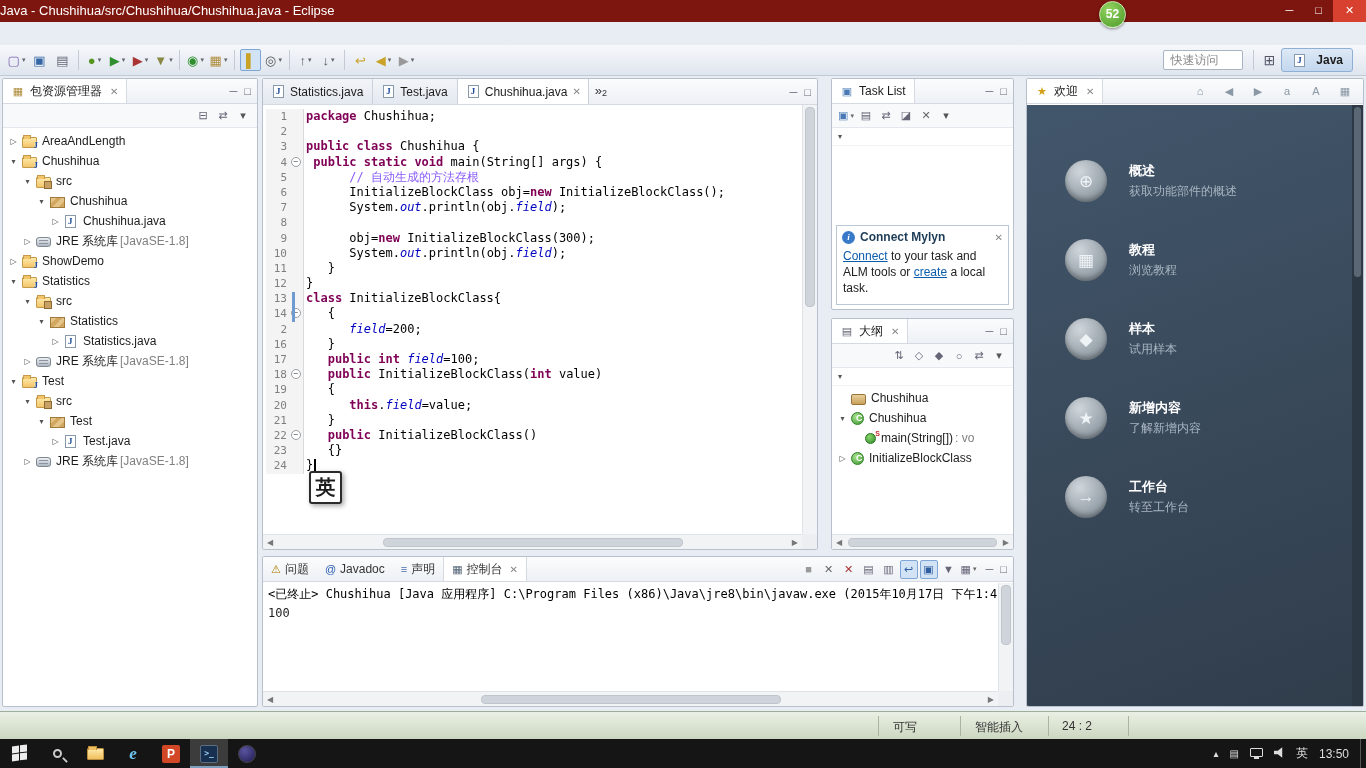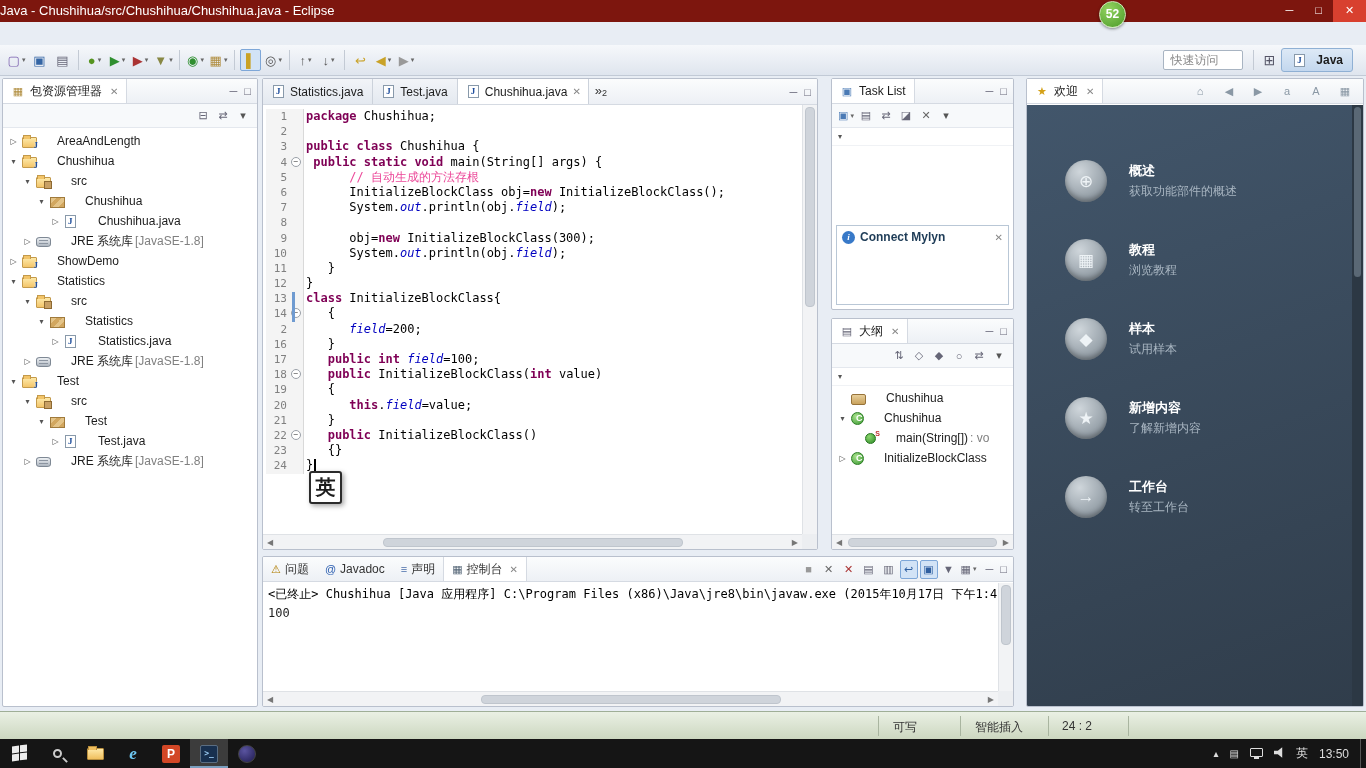--- a/index.html
+++ b/index.html
@@ -34,21 +34,21 @@
 .vico{font-size:11px;width:14px;text-align:center;flex:none}
 .vico.gold{color:#b08d3e}.vico.blue{color:#4a7ab5}.vico.gray{color:#667}.vico.star{color:#d4a017}
 .vclose{color:#888;font-size:10px;margin-left:3px}
 .phead-actions{margin-left:auto;display:flex;align-items:center;gap:7px;color:#667;font-size:11px;padding-right:6px}
 .pbtn{color:#667;font-size:11px}
 .ptoolrow{height:24px;border-bottom:1px solid #e4e8ee;display:flex;align-items:center;justify-content:flex-end;padding:0 4px;background:#f7f9fb}
 
 
 .trow{height:20px;display:flex;align-items:center;font-size:12px;white-space:nowrap}
 .tarrow{width:13px;font-size:8px;color:#555;text-align:center;flex:none}
-.tlabel{margin-left:16px}
+.tlabel{margin-left:1px}
 .tsuffix{color:#808080;margin-left:2px}
 .tico{width:15px;height:14px;display:inline-block;position:relative;margin:0 4px 0 2px;flex:none}
 .ico-project,.ico-src{background:linear-gradient(#fde9a9,#f3c56a);border:1px solid #c49a4a;border-radius:1px;height:11px;margin-top:2px}
 .ico-project::before,.ico-src::before{content:"";position:absolute;top:-3px;left:0;width:6px;height:3px;background:#f3c56a;border:1px solid #c49a4a;border-bottom:none}
 .ico-project::after{content:"J";position:absolute;right:-2px;bottom:-3px;font:bold 9px "Liberation Serif",serif;color:#1f4e9c;text-shadow:0 0 2px #fff}
 .ico-src::after{content:"";position:absolute;right:-2px;bottom:-2px;width:6px;height:6px;background:#c8a064;border:1px solid #8d6a33}
 .ico-package{background:linear-gradient(135deg,#e4c488 25%,#d2a75f 25% 50%,#e4c488 50% 75%,#d2a75f 75%);border:1px solid #a07a3b;height:11px;margin-top:2px}
 .ico-packdecl{background:linear-gradient(#e8cf9b,#c9a25c);border:1px solid #97733a;border-radius:2px;height:11px;margin-top:2px}
 .ico-jfile{background:#fff;border:1px solid #8899aa;width:11px!important;height:13px;margin:0 6px 0 3px}
 .ico-jfile::after{content:"J";position:absolute;left:2px;top:0;font:bold 9px "Liberation Serif",serif;color:#1f4e9c}
@@ -67,21 +67,21 @@
 .etab-ovf{display:flex;align-items:flex-start;padding:4px 6px 0 6px;color:#333;font-size:13px}
 .etab-ovf .cnt{font-size:9px;margin-top:5px}
 .editor-body{position:absolute;top:26px;left:0;right:15px;bottom:15px;background:#fff;overflow:hidden}
 .code-wrap{position:absolute;inset:0;padding-top:4px}
 .cl{display:flex;height:15.2px;line-height:15.2px;font-family:"DejaVu Sans Mono",monospace;font-size:12px;white-space:pre}
 .cl-margin{width:3px;background:#fff;flex:none}
 .cl-num{width:24px;text-align:right;color:#808080;background:#f4f4f4;font-size:11px;padding-right:3px;flex:none}
 .cl-fold{width:14px;background:#f4f4f4;border-right:1px solid #d9d9d9;position:relative;flex:none}
 .fold-dot{position:absolute;left:1px;top:2px;width:10px;height:10px;border:1px solid #9aa0a8;border-radius:50%;background:#fff;color:#555;font-size:8px;line-height:8px;text-align:center}
 .cl-code{padding-left:2px}
-.tk-p{color:#000}.tk-k{color:#7f0055;font-weight:bold}.tk-c{color:#ec4899}.tk-f{color:#0000c0;font-style:italic}
+.tk-p{color:#000}.tk-k{color:#7f0055;font-weight:bold}.tk-c{color:#8b5cf6}.tk-f{color:#0000c0;font-style:italic}
 .caret{display:inline-block;width:1.5px;height:13px;background:#000;vertical-align:middle;margin-left:1px}
 .range-bar{position:absolute;left:29px;top:187px;width:3px;height:30px;background:#6f9bd1}
 .vscroll{position:absolute;top:26px;right:0;width:15px;bottom:15px;background:#f2f3f5;border-left:1px solid #dfe2e6}
 .vthumb{position:absolute;left:2px;right:2px;background:#cfd4db;border:1px solid #bfc5cd;border-radius:4px}
 .hscroll{position:absolute;left:0;right:15px;bottom:0;height:15px;background:#f2f3f5;border-top:1px solid #dfe2e6;display:flex;align-items:center;justify-content:space-between;color:#777;font-size:8px;padding:0 4px}
 .hthumb{height:9px;background:#cfd4db;border:1px solid #bfc5cd;border-radius:4px;flex:1;margin:0 6px;max-width:300px}
 .corner{position:absolute;right:0;bottom:0;width:15px;height:15px;background:#eceef1}
 .jpopup{position:absolute;left:116px;top:276px;width:407px;height:88px;background:#fefee8;border:1px solid #a0a080;box-shadow:3px 3px 7px rgba(0,0,0,.35);z-index:20;display:flex;flex-direction:column}
 .jpopup-title{display:flex;align-items:center;gap:6px;padding:4px 6px;background:#fbfcc8;font-weight:bold;font-size:12px;white-space:nowrap}
 .jpopup-foot{margin-top:auto;background:#eef0c8;border-top:1px solid #d6d8aa;font-size:11px;color:#555;text-align:right;padding:2px 8px}
@@ -465,20 +465,21 @@
         </div>
       <div class="tl-minirow">
         <span>▾</span>
       </div>
       <div class="mylyn">
         <div class="mylyn-head">
           <span class="info-ico"></span>
           <span class="mylyn-title">Connect Mylyn</span>
           <span class="vclose">✕</span>
         </div>
+        <div class="mylyn-body" id="mylyn-body"><span class="mlink">Connect</span><span> to your task and ALM tools or </span><span class="mlink">create</span><span> a local task.</span></div>
       </div>
     </div>
 
     <div class="panel" style="left:831px;top:242px;width:183px;height:232px">
       <div class="phead">
         <div class="vtab">
           <span class="vico gray">▤</span>
           <span>大纲</span>
           <span class="vclose">✕</span>
         </div>

